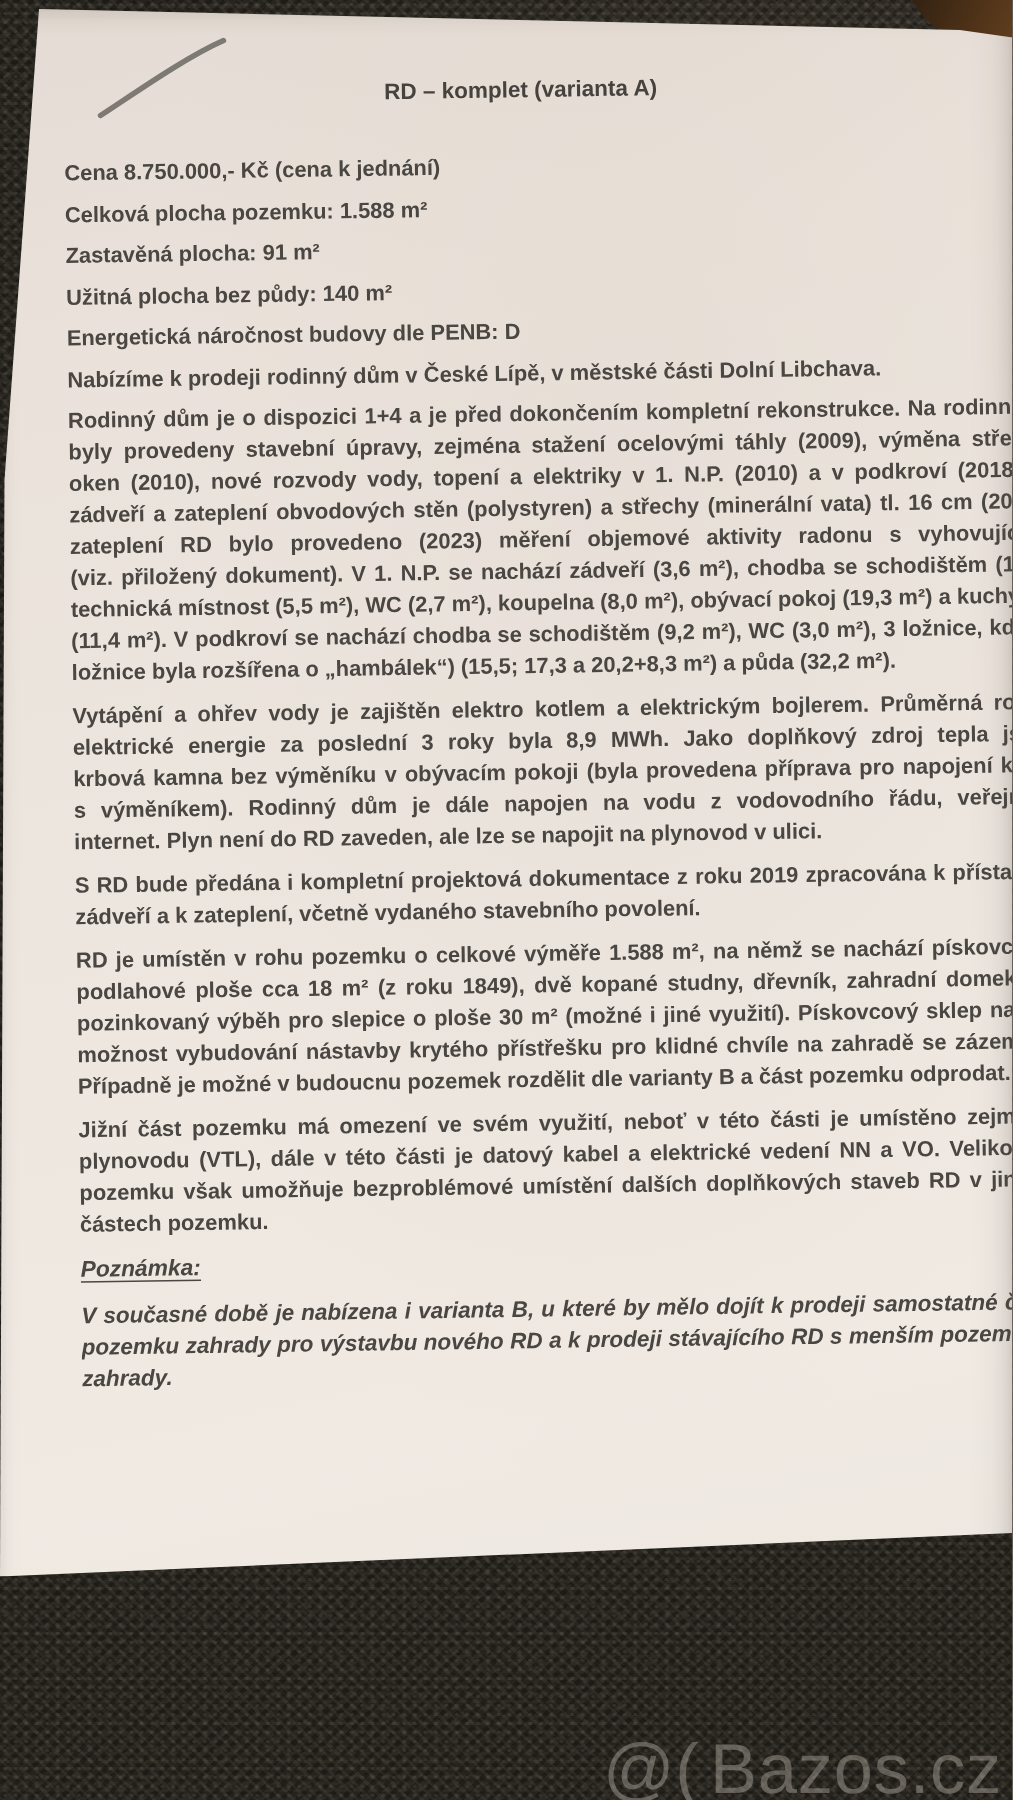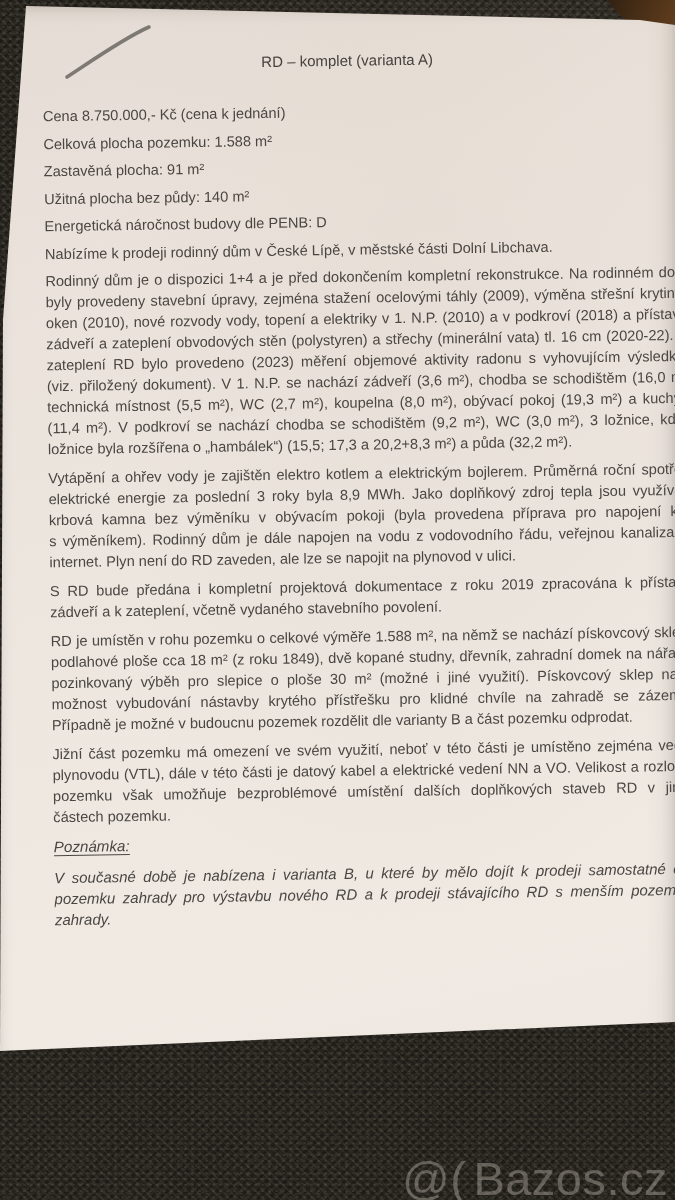--- a/index.html
+++ b/index.html
@@ -23,21 +23,21 @@
     background:linear-gradient(110deg,#2a1d11 0%,#4b3017 55%,#64401f 100%);}
 
   
   .paper{position:absolute;inset:0;
     clip-path:polygon(26px 6px, 640px 20px, 675px 25px, 675px 1022px, 0px 1051px, 3px 320px);
     background:
       radial-gradient(ellipse at 62% 28%, rgba(196,180,166,.10), transparent 55%),
       linear-gradient(168deg,#e4dcd4 0%,#eae2da 18%,#ece6df 46%,#f0eae3 76%,#ebe6df 100%);
     box-shadow:inset 0 12px 20px -8px rgba(60,45,35,.28),
                inset -16px 0 32px -20px rgba(60,45,35,.22),
-               inset 0 -10px 18px -10px rgba(60,45,35,.16);}
+               inset 0 -10px 18px -10px rgba(60,45,35,.16);font-weight:bold;}
 
   
   .pen-mark{position:absolute;left:58px;top:20px;width:100px;height:64px;}
 
   .content{position:absolute;left:42px;top:56px;width:650px;
     transform:rotate(-0.85deg);transform-origin:20px 0;
     color:#4a4642;}
   .title{font-size:15px;text-align:center;margin:0 40px 33px 0;color:#46423e;}
   .spec-line{font-size:14.6px;line-height:21px;height:21px;margin-bottom:6.5px;white-space:nowrap;}
   .paragraphs{margin-top:4px;}

